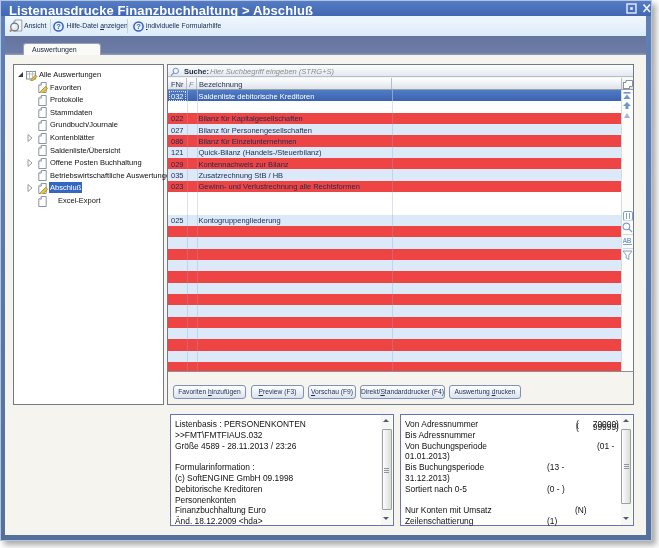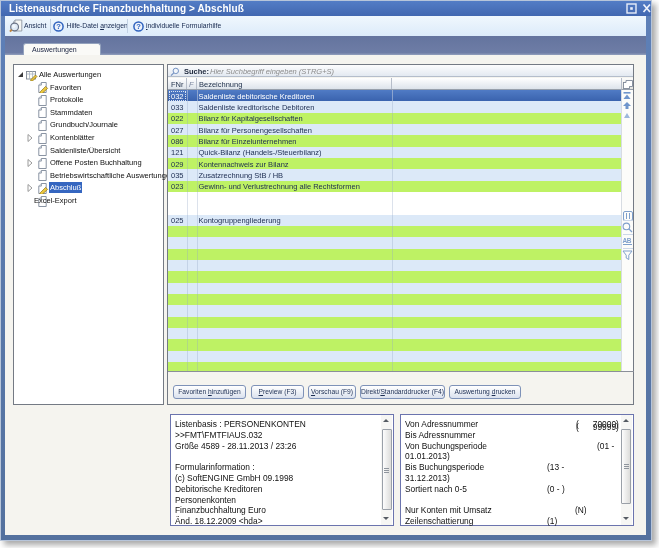--- a/index.html
+++ b/index.html
@@ -1,37 +1,37 @@
 <!DOCTYPE html>
 <html><head><meta charset="utf-8"><style>
 *{margin:0;padding:0;box-sizing:border-box;}
 html,body{width:659px;height:548px;background:#fff;overflow:hidden;}
 body{font-family:"Liberation Sans",sans-serif;position:relative;}
 .a{position:absolute;}
 .win{left:0;top:0;width:652px;height:541px;background:linear-gradient(#5e80b8,#54719e);border:1px solid #b7c5da;box-shadow:4px 4px 6px rgba(110,110,110,.6);}
 .titlebar{left:1px;top:1px;width:650px;height:15px;background:linear-gradient(#537dc6,#4267b0);}
-.title{left:9px;top:3px;font-size:10px;font-weight:bold;color:#fff;letter-spacing:.1px;}
+.title{left:9px;top:3px;font-size:13px;font-weight:bold;color:#fff;letter-spacing:.1px;}
 .tbar{left:5px;top:16px;width:641px;height:20px;background:linear-gradient(#f0f7fd,#dcebfa);}
 .tbtxt{font-size:6.8px;color:#16284e;top:22px;}
 .tsep{width:1px;top:3px;height:14px;background:#c2d2e4;}
 .tabband{left:5px;top:36px;width:641px;height:19px;background:linear-gradient(#64749e 0%,#6e7da6 88%,#93a0bd 100%);}
 .tab{left:23px;top:43px;width:78px;height:12px;background:#fafaf7;border:1px solid #93a2bd;border-bottom:none;border-radius:3px 3px 0 0;font-size:7px;color:#1a2340;text-align:left;padding-left:8px;line-height:12px;}
 .content{left:5px;top:55px;width:641px;height:480px;background:#f5f4ef;}
 .treebox{left:13px;top:64px;width:151px;height:341px;background:#fff;border:1px solid #747a84;}
 .titem{font-size:7.5px;color:#101010;white-space:nowrap;}
 .tsel{background:#3566c0;color:#fff;padding:1px 1px;margin:-1px -1px;}
 .rpanel{left:167px;top:64px;width:467px;height:341px;background:#f5f4ef;border:1px solid #747a84;}
 .search{left:168px;top:65px;width:465px;height:12px;background:linear-gradient(#fdfdfe,#e3e9f1);border-bottom:1px solid #b4bdcb;}
 .hdr{left:168px;top:78px;width:453px;height:12px;background:linear-gradient(#ffffff,#dde3eb);border-bottom:1px solid #98a0ac;}
 .hsep{top:78px;width:1px;height:11px;background:#b6bdc9;}
 .htxt{font-size:7.5px;color:#25354f;top:80px;}
 .colico{left:621px;top:78px;width:12px;height:12px;background:linear-gradient(#fbfbfb,#e4e4e0);border-bottom:1px solid #98a0ac;border-left:1px solid #b6bdc9;}
 .rowarea{left:168px;top:90px;width:453px;height:281px;overflow:hidden;background:#fff;}
 .row{position:absolute;left:0;width:453px;height:11.33px;}
-.rA{background:#bef264;}
+.rA{background:#ef4444;}
 .rB{background:#dce9f8;}
 .rtxt{position:absolute;font-size:7.5px;color:#1c2c50;top:1.6px;white-space:nowrap;}
 .rsel{background:linear-gradient(#507bc5,#3a63ae);text-decoration:underline;}
 .rsel .rtxt{color:#fff;}
 .vsep{position:absolute;top:0;width:1px;height:281px;background:rgba(150,168,198,.33);}
 .strip{left:621px;top:90px;width:12px;height:281px;background:#fcfcfa;border-left:1px solid #d7dce2;}
 .botline{left:168px;top:371px;width:466px;height:1px;background:#8a8f98;}
 .btn{top:384.5px;height:14px;border:1px solid #7e92b8;border-radius:3px;background:linear-gradient(#ffffff,#dbe2ee);font-size:6.7px;color:#1c2e53;text-align:center;line-height:12.5px;white-space:nowrap;}
 .bpanel{top:414px;height:112px;background:#fff;border:1px solid #6b74ae;}
 .ptxt{font-size:8.4px;color:#101010;line-height:10.8px;white-space:pre;}
@@ -136,21 +136,21 @@
 <svg class="a" style="left:38px;top:182.9px" width="11" height="11" viewBox="0 0 11 11">
     <path d="M3.4 0.5 H8.2 V10.5 H0.8 V3.1 Z" fill="#fff" stroke="#7d8898" stroke-width="0.9"></path>
     <path d="M3.4 0.5 V3.1 H0.8" fill="#dfe6ee" stroke="#7d8898" stroke-width="0.8"></path>
     <path d="M2.2 9.8 L7.6 4.4 L9.6 6.4 L4.2 11.4 L1.8 11.6 Z" fill="#ecc73f" stroke="#8d7413" stroke-width="0.7"></path>
   </svg>
 <div class="a titem" style="left:50px;top:183.3px"><span class="tsel">Abschluß</span></div>
 <svg class="a" style="left:38px;top:195.5px" width="9" height="11" viewBox="0 0 9 11">
     <path d="M3.4 0.5 H8.2 V10.5 H0.8 V3.1 Z" fill="#fff" stroke="#7d8898" stroke-width="0.9"></path>
     <path d="M3.4 0.5 V3.1 H0.8" fill="#dfe6ee" stroke="#7d8898" stroke-width="0.8"></path>
   </svg>
-<div class="a titem" style="left:34px;top:195.9px">Excel-Export</div>
+<div class="a titem" style="left:58px;top:195.9px">Excel-Export</div>
 <div class="a rpanel"></div>
 <div class="a search"></div>
 <svg class="a" style="left:170px;top:66.5px" width="10" height="10" viewBox="0 0 10 10">
     <circle cx="5.8" cy="3.9" r="2.7" fill="#f2f6fb" stroke="#7492c2" stroke-width="1"></circle>
     <path d="M3.8 5.9 L1 8.7" stroke="#7492c2" stroke-width="1.2"></path>
   </svg>
 <div class="a" style="left:184px;top:67px;font-size:7.5px;font-weight:bold;color:#222c40">Suche:</div>
 <div class="a" style="left:210px;top:67px;font-size:7.5px;font-style:italic;color:#8d8d8d">Hier Suchbegriff eingeben (STRG+S)</div>
 <div class="a hdr"></div>
 <div class="a hsep" style="left:186px"></div>
@@ -165,24 +165,20 @@
     <path d="M3 2.5 V0.5 H9.5 V6.5 H6.5" fill="#fff" stroke="#7e8898" stroke-width="0.9"></path>
   </svg>
 <div class="a rowarea">
 <div class="row rsel" style="top:0.00px">
       <span class="rtxt" style="left:3px">032</span>
       <span class="rtxt" style="left:30.5px">Saldenliste debitorische Kreditoren</span>
       <span style="position:absolute;left:0.5px;top:0.5px;width:17px;height:10px;border:1px dotted rgba(255,255,255,.8)"></span>
       <span style="position:absolute;left:18.5px;top:0;width:1px;height:100%;background:rgba(255,255,255,.35)"></span>
       <span style="position:absolute;left:28.5px;top:0;width:1px;height:100%;background:rgba(255,255,255,.35)"></span>
       <span style="position:absolute;left:223.5px;top:0;width:1px;height:100%;background:rgba(255,255,255,.35)"></span>
-    </div>
-<div class="row rB" style="top:11.33px">
-      <span class="rtxt" style="left:3px">033</span>
-      <span class="rtxt" style="left:30.5px">Saldenliste kreditorische Debitoren</span>
     </div>
 <div class="row rA" style="top:22.66px">
       <span class="rtxt" style="left:3px">022</span>
       <span class="rtxt" style="left:30.5px">Bilanz für Kapitalgesellschaften</span>
     </div>
 <div class="row rB" style="top:33.99px">
       <span class="rtxt" style="left:3px">027</span>
       <span class="rtxt" style="left:30.5px">Bilanz für Personengesellschaften</span>
     </div>
 <div class="row rA" style="top:45.32px">

